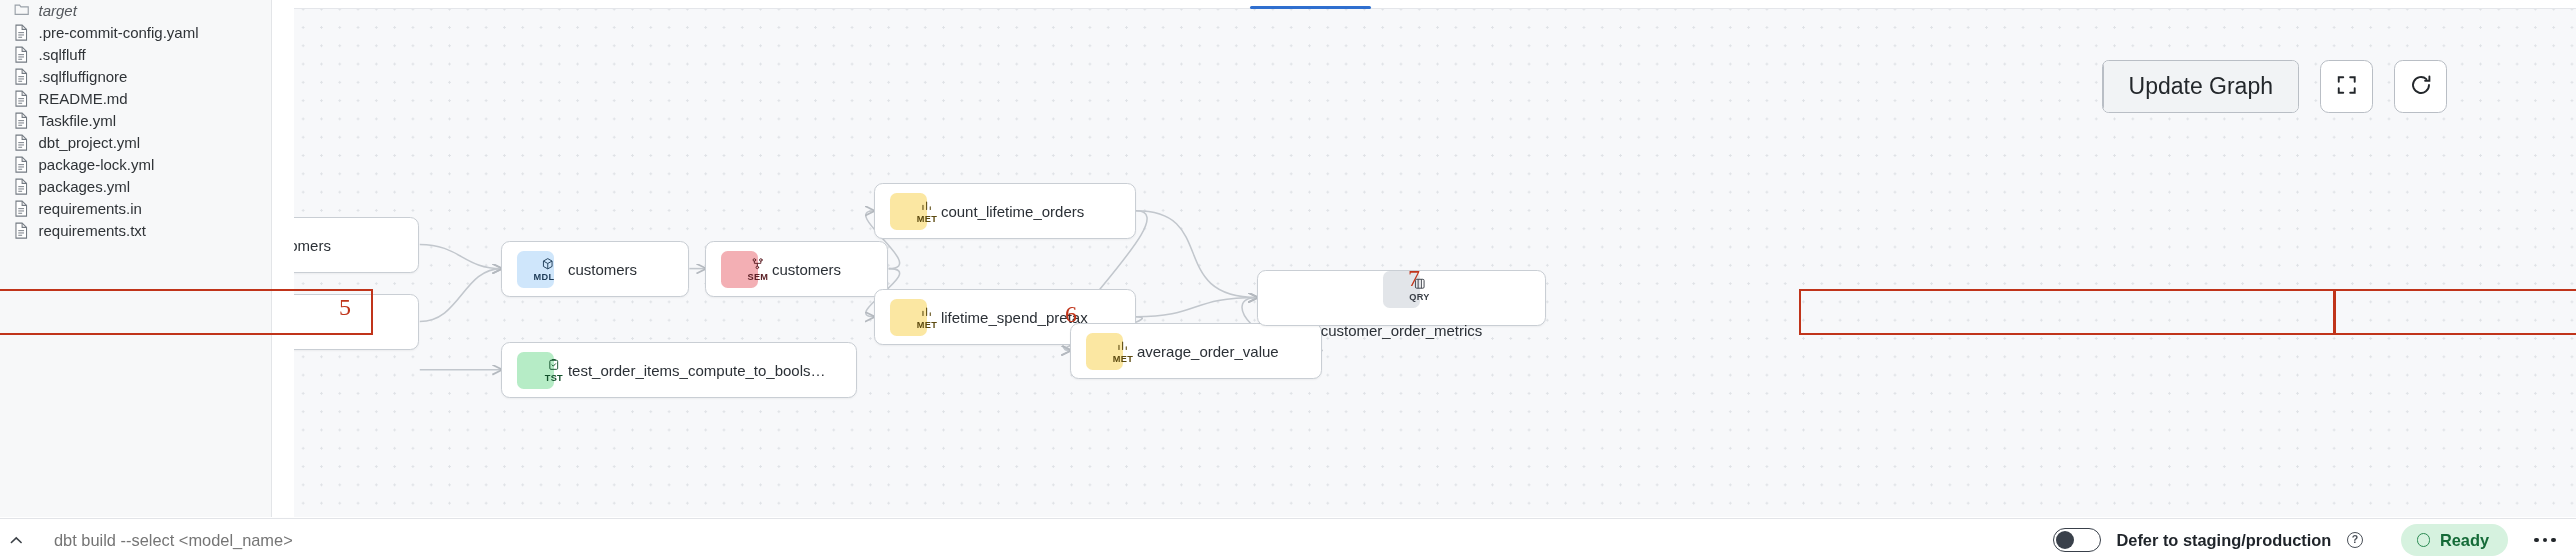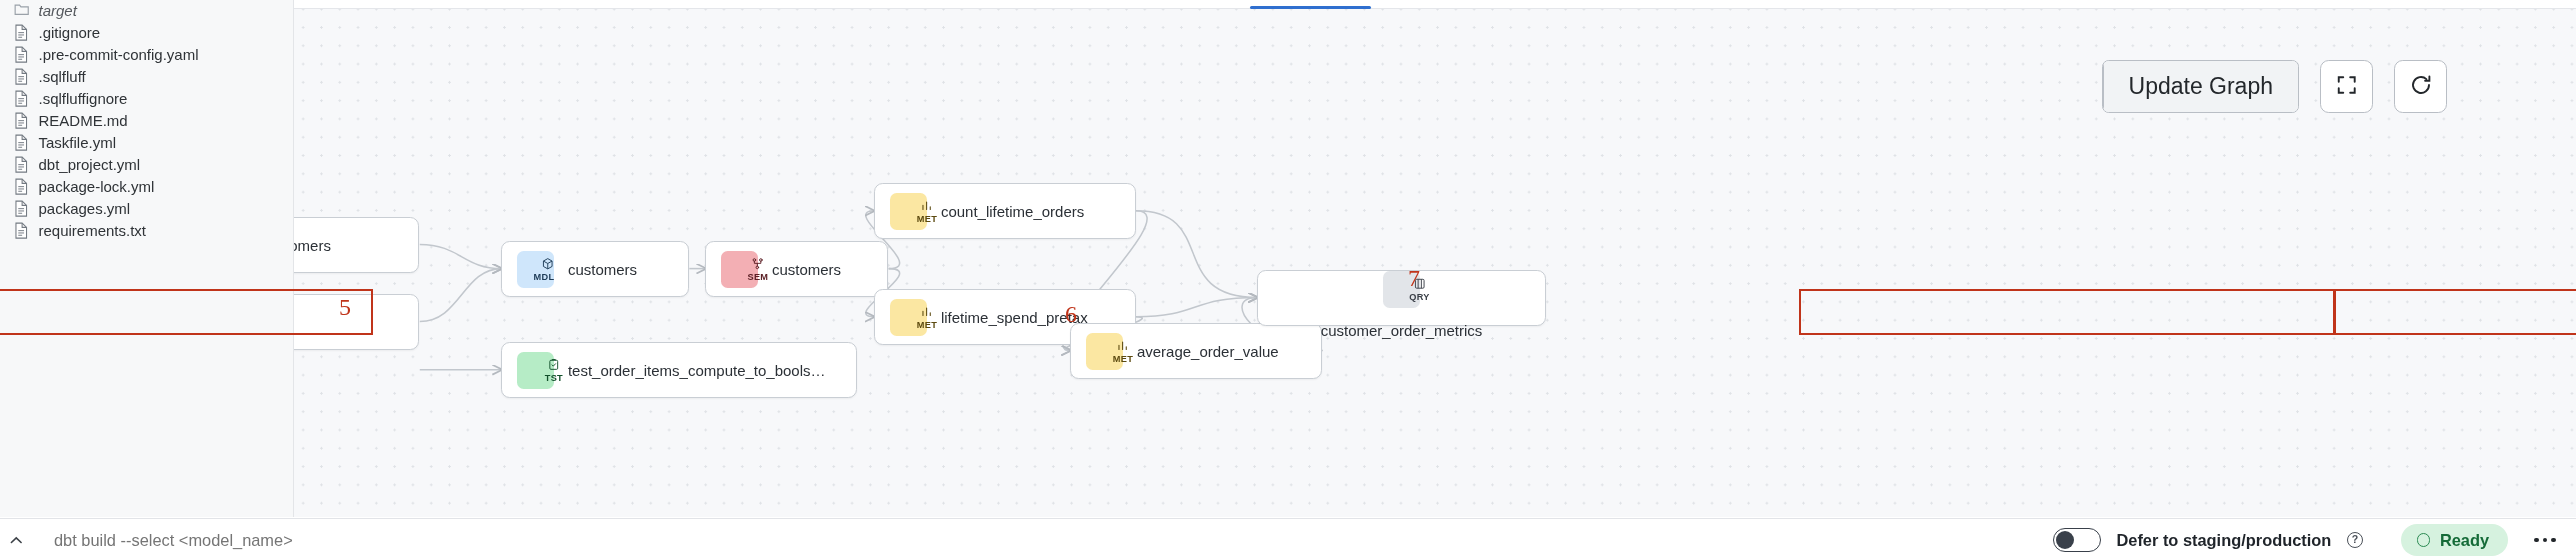--- a/index.html
+++ b/index.html
@@ -7,21 +7,21 @@
     width: 2576px; height: 561px;
     font-family: "Liberation Sans", sans-serif;
     background: #ffffff;
     overflow: hidden;
   }
   #app { position: relative; width: 2576px; height: 561px; }
 
   
   .explorer {
     position: absolute; left: 0; top: 0;
-    width: 294px; height: 517px;
+    width: 272px; height: 517px;
     background: #f7f8f9;
     border-right: 1px solid #e3e5e8;
     padding-top: 0px;
     overflow: hidden;
   }
   .file-row {
     display: flex; align-items: center;
     height: 22px;
     padding-left: 13.5px;
     gap: 9.6px;
@@ -233,30 +233,20 @@
           <span class="label">target</span>
         </div>
         <div class="file-row">
           <span class="fi doc">
             <svg width="14.5" height="17.3" viewBox="0 0 15 18" fill="none" stroke="#737a82" stroke-width="1.1">
               <path d="M2 1.2h6.4L13 5.6V16.8H2z" fill="#ffffff"></path>
               <path d="M8.4 1.2V5.6H13"></path>
               <path d="M4.4 9h6M4.4 11.4h6M4.4 13.8h4" stroke-width="1"></path>
             </svg>
           </span>
-          <span class="label">.gitignore</span>
-        </div>
-        <div class="file-row">
-          <span class="fi doc">
-            <svg width="14.5" height="17.3" viewBox="0 0 15 18" fill="none" stroke="#737a82" stroke-width="1.1">
-              <path d="M2 1.2h6.4L13 5.6V16.8H2z" fill="#ffffff"></path>
-              <path d="M8.4 1.2V5.6H13"></path>
-              <path d="M4.4 9h6M4.4 11.4h6M4.4 13.8h4" stroke-width="1"></path>
-            </svg>
-          </span>
           <span class="label">.pre-commit-config.yaml</span>
         </div>
         <div class="file-row">
           <span class="fi doc">
             <svg width="14.5" height="17.3" viewBox="0 0 15 18" fill="none" stroke="#737a82" stroke-width="1.1">
               <path d="M2 1.2h6.4L13 5.6V16.8H2z" fill="#ffffff"></path>
               <path d="M8.4 1.2V5.6H13"></path>
               <path d="M4.4 9h6M4.4 11.4h6M4.4 13.8h4" stroke-width="1"></path>
             </svg>
           </span>
@@ -314,20 +304,30 @@
         </div>
         <div class="file-row">
           <span class="fi doc">
             <svg width="14.5" height="17.3" viewBox="0 0 15 18" fill="none" stroke="#737a82" stroke-width="1.1">
               <path d="M2 1.2h6.4L13 5.6V16.8H2z" fill="#ffffff"></path>
               <path d="M8.4 1.2V5.6H13"></path>
               <path d="M4.4 9h6M4.4 11.4h6M4.4 13.8h4" stroke-width="1"></path>
             </svg>
           </span>
           <span class="label">packages.yml</span>
+        </div>
+        <div class="file-row">
+          <span class="fi doc">
+            <svg width="14.5" height="17.3" viewBox="0 0 15 18" fill="none" stroke="#737a82" stroke-width="1.1">
+              <path d="M2 1.2h6.4L13 5.6V16.8H2z" fill="#ffffff"></path>
+              <path d="M8.4 1.2V5.6H13"></path>
+              <path d="M4.4 9h6M4.4 11.4h6M4.4 13.8h4" stroke-width="1"></path>
+            </svg>
+          </span>
+          <span class="label">requirements.in</span>
         </div>
         <div class="file-row">
           <span class="fi doc">
             <svg width="14.5" height="17.3" viewBox="0 0 15 18" fill="none" stroke="#737a82" stroke-width="1.1">
               <path d="M2 1.2h6.4L13 5.6V16.8H2z" fill="#ffffff"></path>
               <path d="M8.4 1.2V5.6H13"></path>
               <path d="M4.4 9h6M4.4 11.4h6M4.4 13.8h4" stroke-width="1"></path>
             </svg>
           </span>
           <span class="label">requirements.txt</span>

